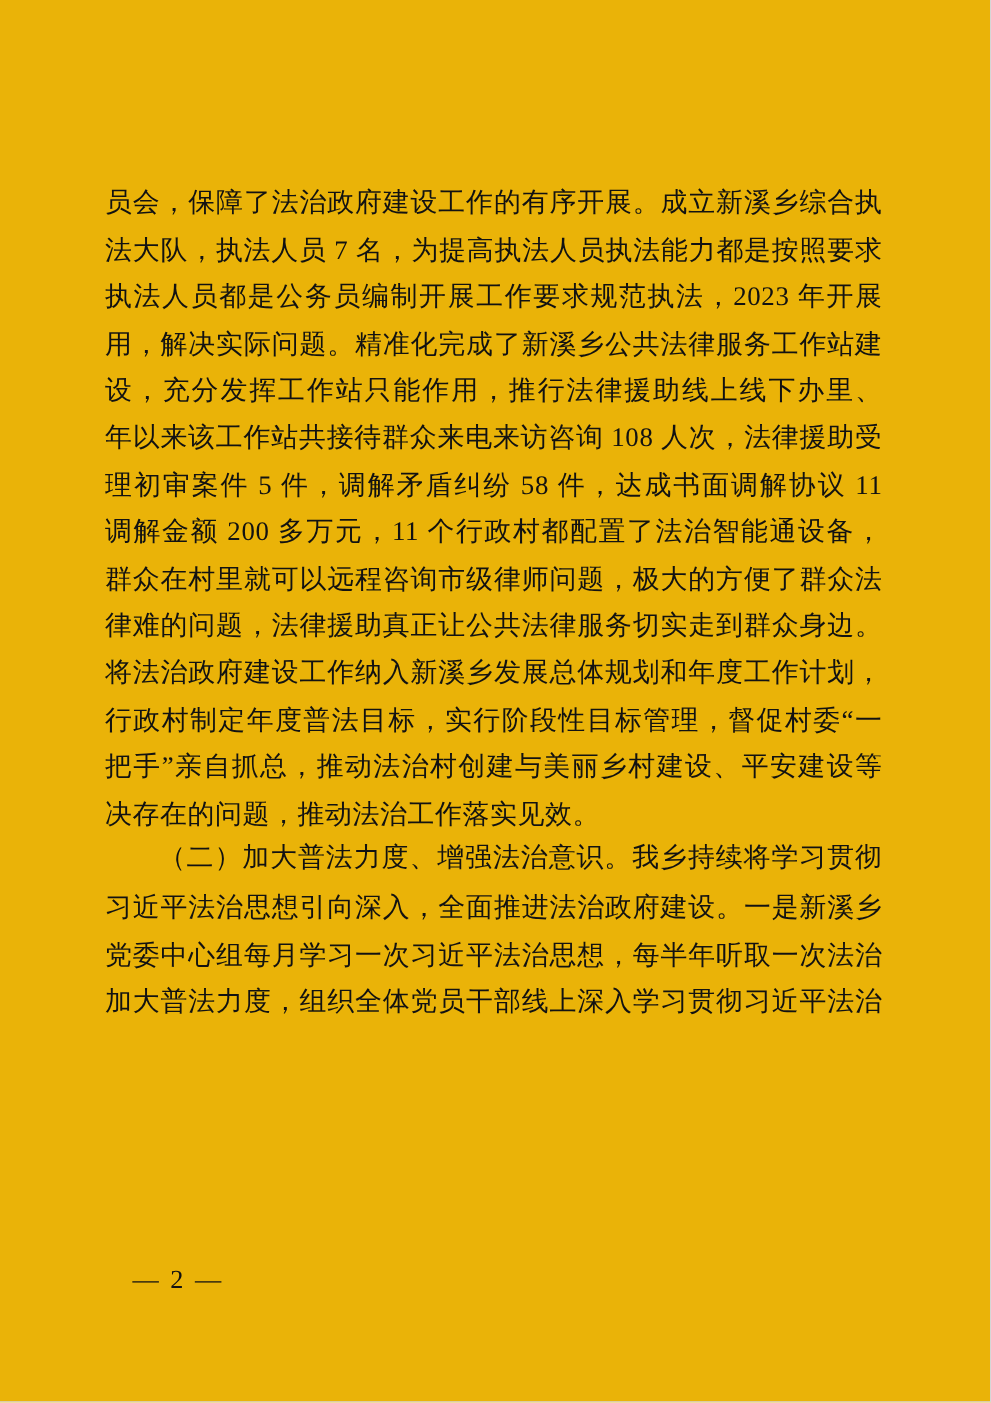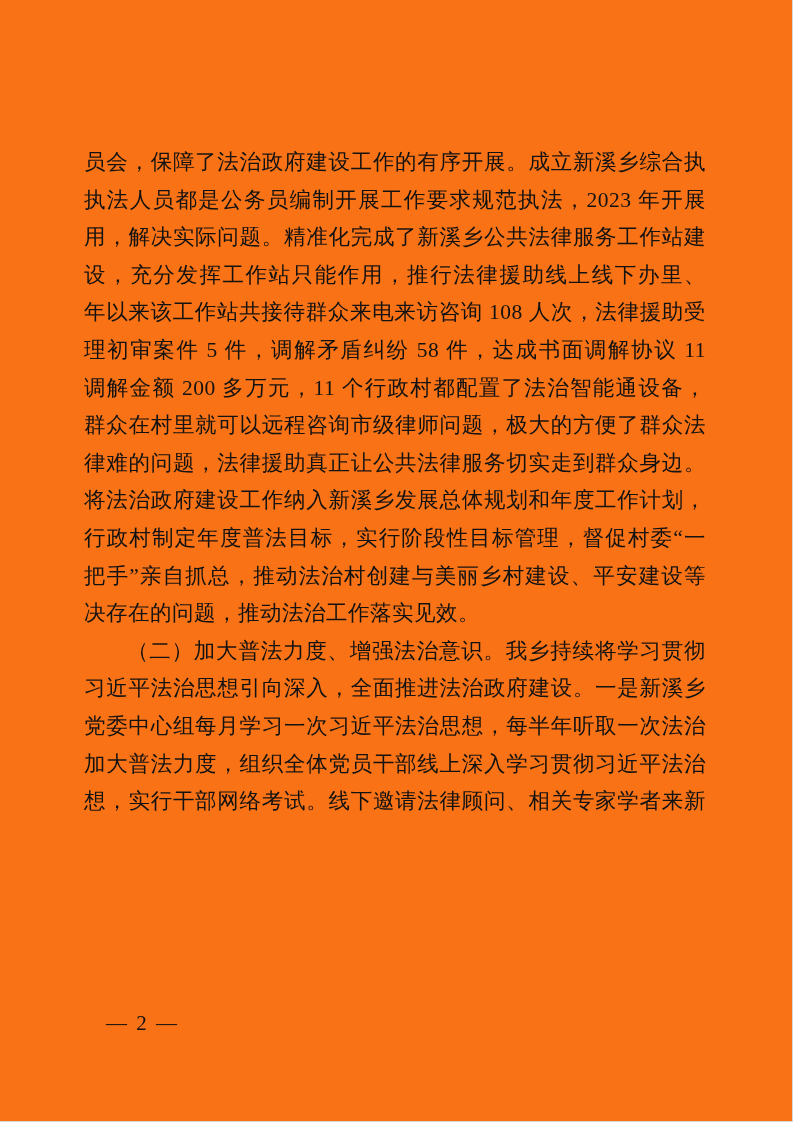--- a/index.html
+++ b/index.html
@@ -4,21 +4,21 @@
 <style>
   html, body {
     margin: 0;
     padding: 0;
     background: #ffffff;
   }
   .page {
     position: relative;
     width: 793px;
     height: 1122px;
-    background: #f97316;
+    background: #eab308;
     color: #121212;
     font-family: "Liberation Serif", "DejaVu Serif", serif;
     overflow: hidden;
     border-right: 1px solid #d6d6d6;
     border-bottom: 1px solid #d6d6d6;
     box-sizing: border-box;
   }
   .text-block {
     position: absolute;
     left: 84px;
@@ -34,51 +34,52 @@
     text-align: justify;
     text-align-last: justify;
     overflow: hidden;
     letter-spacing: 0.5px;
   }
   .line.para-end {
     text-align-last: left;
   }
   .line.indent {
     text-indent: 2em;
+    font-family: Liberation Mono, monospace;
   }
   .footer {
     position: absolute;
     left: 106px;
     top: 1008px;
     font-size: 21px;
     line-height: 30px;
     letter-spacing: 2px;
     color: #121212;
   }
 </style>
 </head>
 <body>
 
 <div class="page">
   <div class="text-block">
     <p class="line">员会，保障了法治政府建设工作的有序开展。成立新溪乡综合执</p>
+    <p class="line">法大队，执法人员 7 名，为提高执法人员执法能力都是按照要求</p>
     <p class="line">执法人员都是公务员编制开展工作要求规范执法，2023 年开展</p>
     <p class="line">用，解决实际问题。精准化完成了新溪乡公共法律服务工作站建</p>
     <p class="line">设，充分发挥工作站只能作用，推行法律援助线上线下办里、2023</p>
     <p class="line">年以来该工作站共接待群众来电来访咨询 108 人次，法律援助受</p>
     <p class="line">理初审案件 5 件，调解矛盾纠纷 58 件，达成书面调解协议 11 件，</p>
     <p class="line">调解金额 200 多万元，11 个行政村都配置了法治智能通设备，</p>
     <p class="line">群众在村里就可以远程咨询市级律师问题，极大的方便了群众法</p>
     <p class="line">律难的问题，法律援助真正让公共法律服务切实走到群众身边。</p>
     <p class="line">将法治政府建设工作纳入新溪乡发展总体规划和年度工作计划，</p>
     <p class="line">行政村制定年度普法目标，实行阶段性目标管理，督促村委“一</p>
     <p class="line">把手”亲自抓总，推动法治村创建与美丽乡村建设、平安建设等</p>
     <p class="line para-end">决存在的问题，推动法治工作落实见效。</p>
     <p class="line indent">（二）加大普法力度、增强法治意识。我乡持续将学习贯彻</p>
     <p class="line">习近平法治思想引向深入，全面推进法治政府建设。一是新溪乡</p>
     <p class="line">党委中心组每月学习一次习近平法治思想，每半年听取一次法治</p>
     <p class="line">加大普法力度，组织全体党员干部线上深入学习贯彻习近平法治思</p>
-    <p class="line">想，实行干部网络考试。线下邀请法律顾问、相关专家学者来新</p>
   </div>
   <div class="footer">
     <span>— 2 —</span>
   </div>
 </div>
 
 </body></html>

